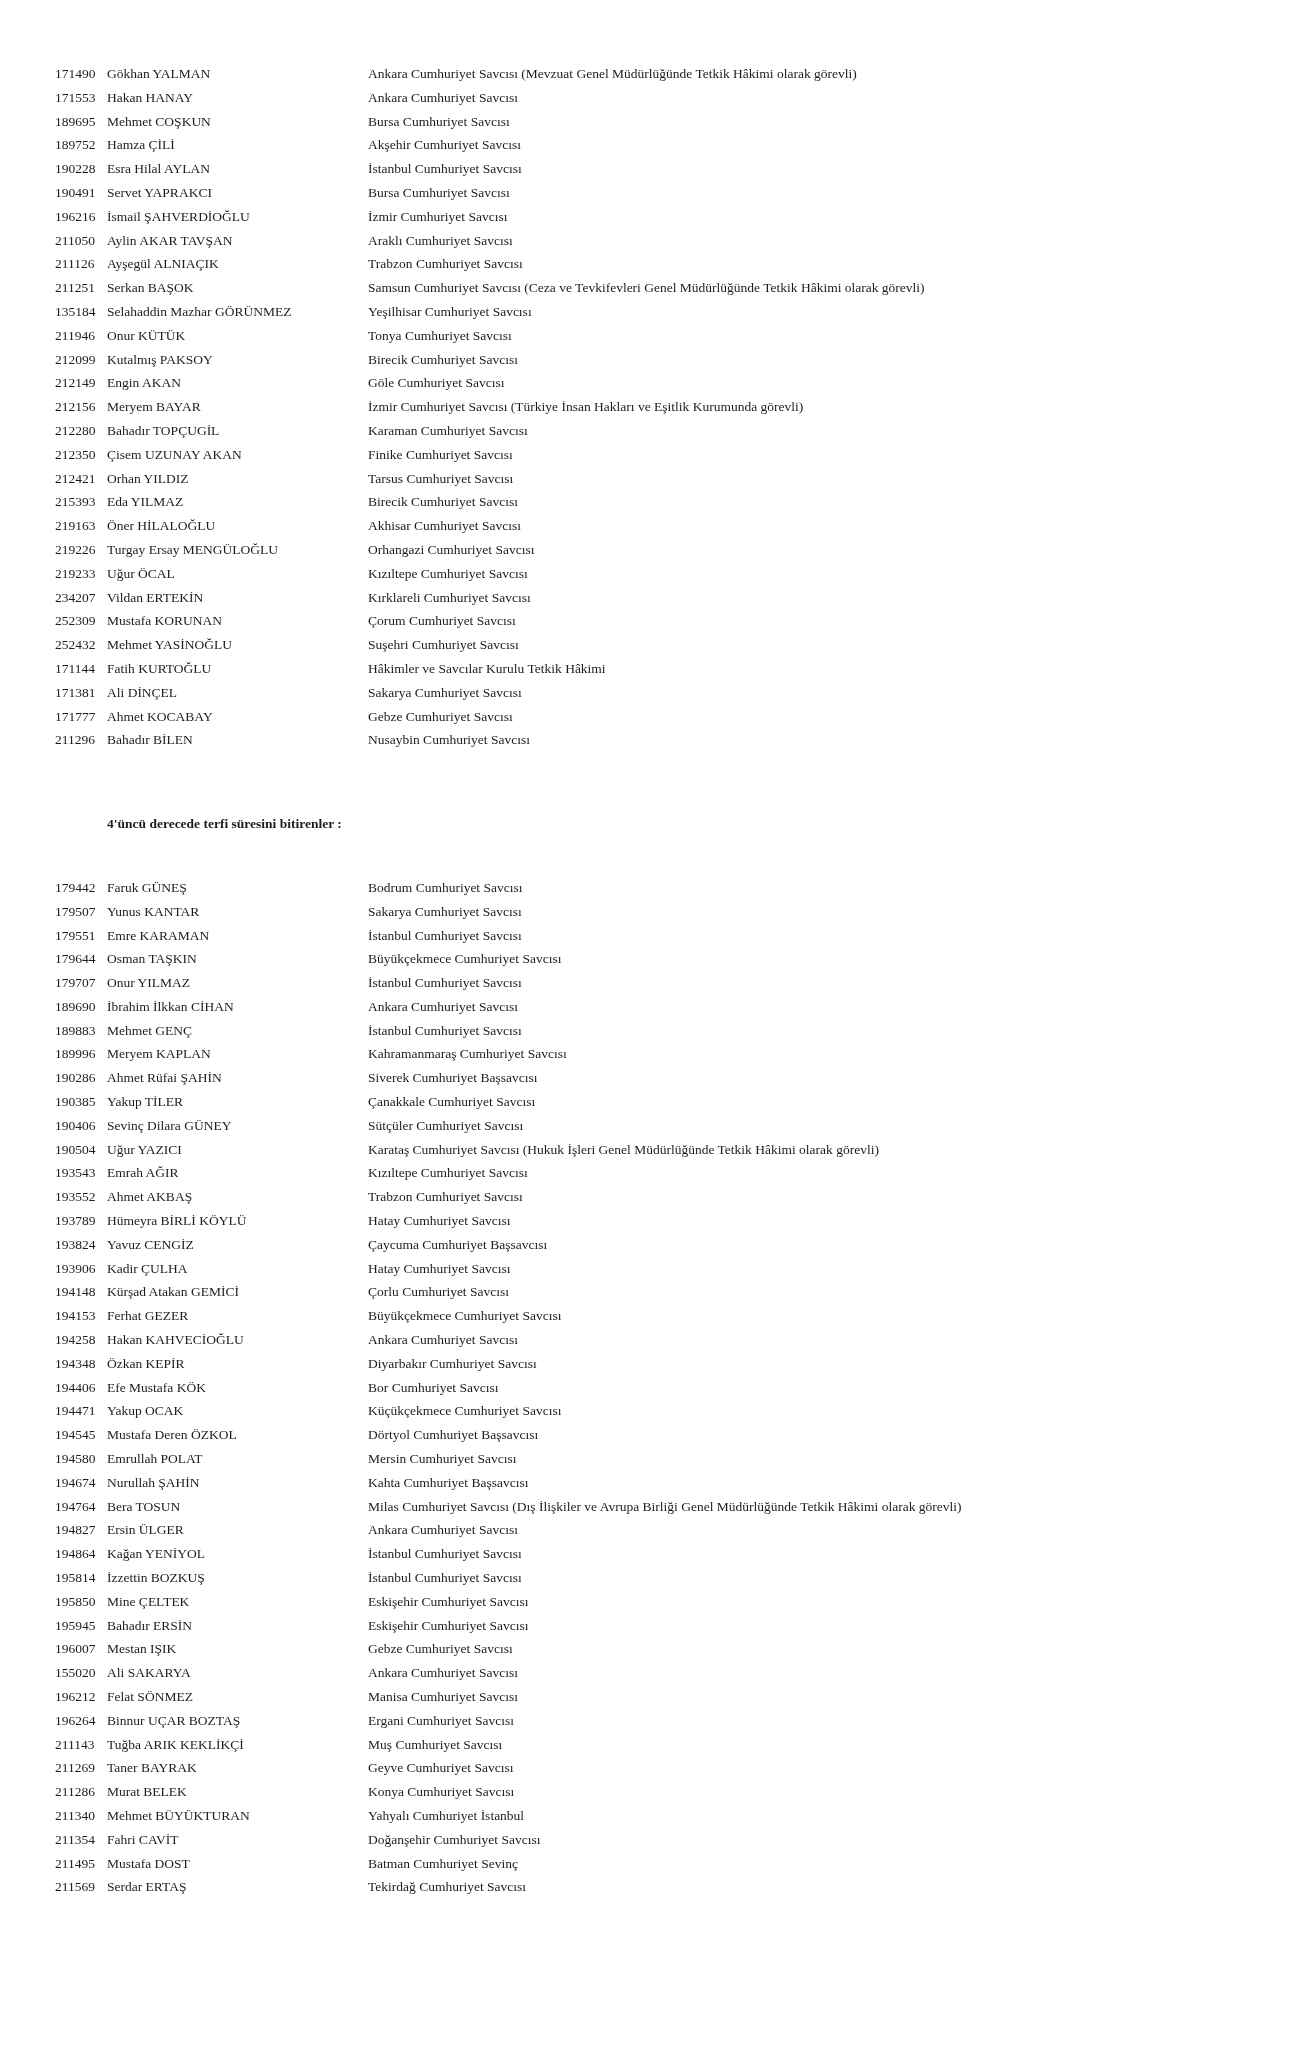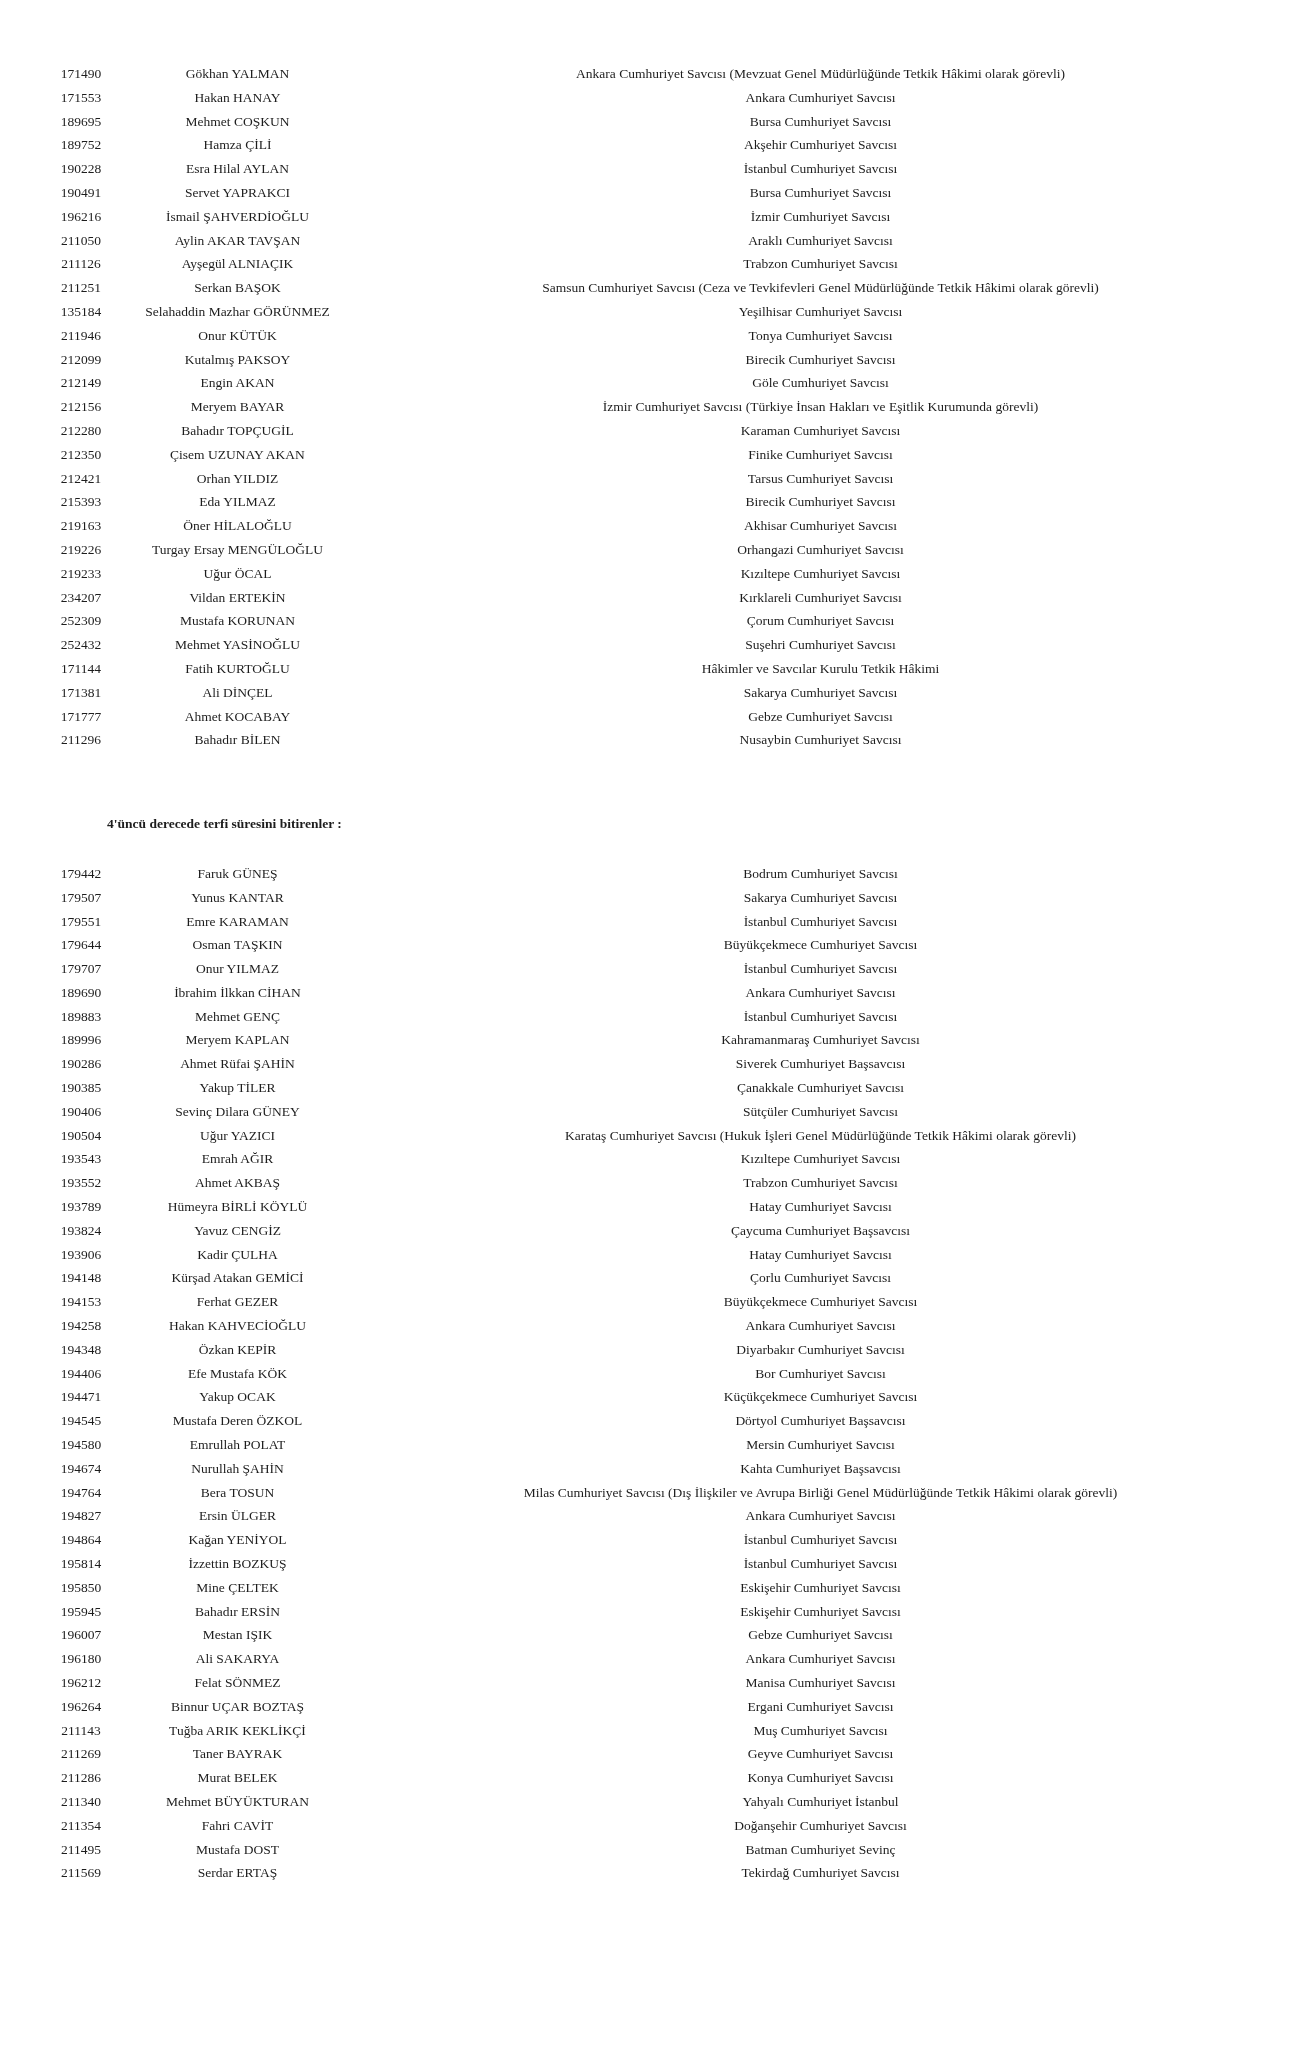--- a/index.html
+++ b/index.html
@@ -8,29 +8,29 @@
     width: 1303px;
     height: 2046px;
     background: #ffffff;
     box-sizing: border-box;
     padding: 62px 30px 0 55px;
     overflow: hidden;
     font-family: "Liberation Serif", "DejaVu Serif", serif;
     font-size: 13.5px;
     color: #1d1d1d;
   }
-  .roster { display: block; text-align: center; }
+  .roster { display: block; }
   .row { display: flex; line-height: 23.8px; white-space: nowrap; }
   .col-no    { flex: 0 0 52px;  }
   .col-name  { flex: 0 0 261px; overflow: hidden; }
   .col-title { flex: 1 1 auto;  overflow: hidden; }
   .section-heading {
     font-weight: bold;
     line-height: 23.8px;
-    margin: 60px 0 26px 52px;
+    margin: 60px 0 40px 52px;
     white-space: nowrap;
   }
 </style>
 </head>
 <body>
 
 <div class="page">
   <div class="roster">
       <div class="row">
     <span class="col-no">171490</span>
@@ -339,21 +339,21 @@
     <span class="col-no">195945</span>
     <span class="col-name">Bahadır ERSİN</span>
     <span class="col-title">Eskişehir Cumhuriyet Savcısı</span>
   </div>
       <div class="row">
     <span class="col-no">196007</span>
     <span class="col-name">Mestan IŞIK</span>
     <span class="col-title">Gebze Cumhuriyet Savcısı</span>
   </div>
       <div class="row">
-    <span class="col-no">196180</span>
+    <span class="col-no">155020</span>
     <span class="col-name">Ali SAKARYA</span>
     <span class="col-title">Ankara Cumhuriyet Savcısı</span>
   </div>
       <div class="row">
     <span class="col-no">196212</span>
     <span class="col-name">Felat SÖNMEZ</span>
     <span class="col-title">Manisa Cumhuriyet Savcısı</span>
   </div>
       <div class="row">
     <span class="col-no">196264</span>

